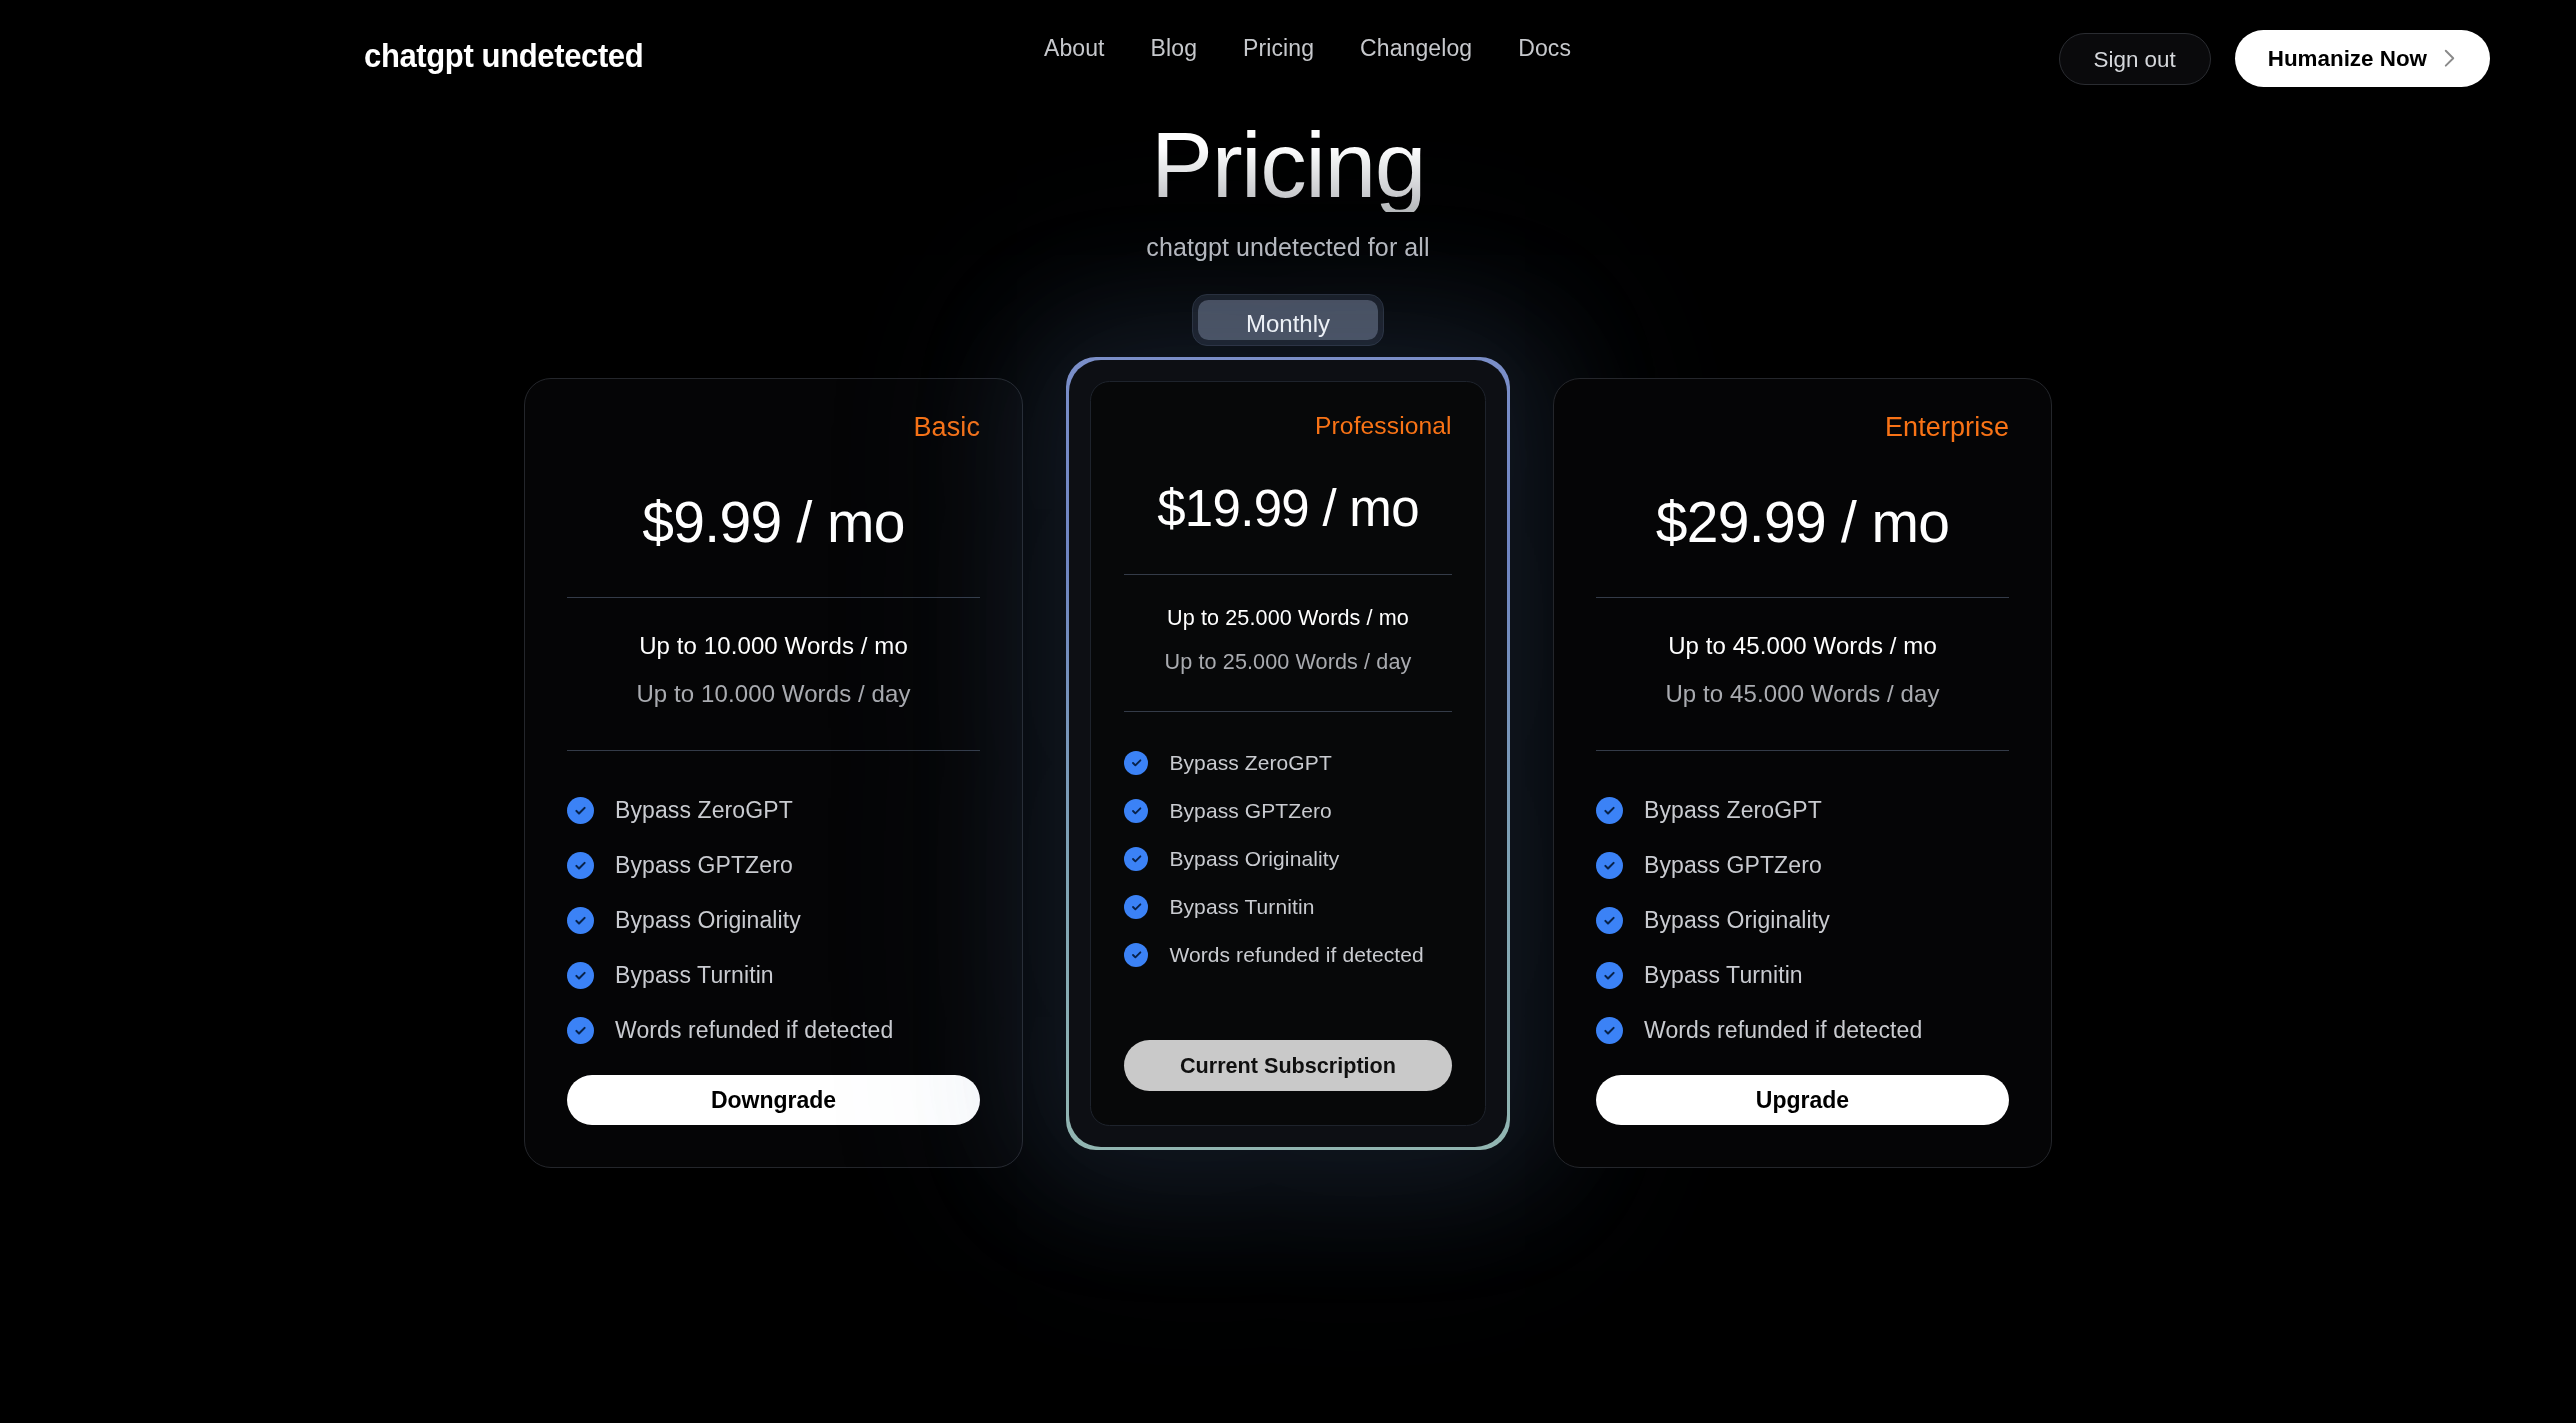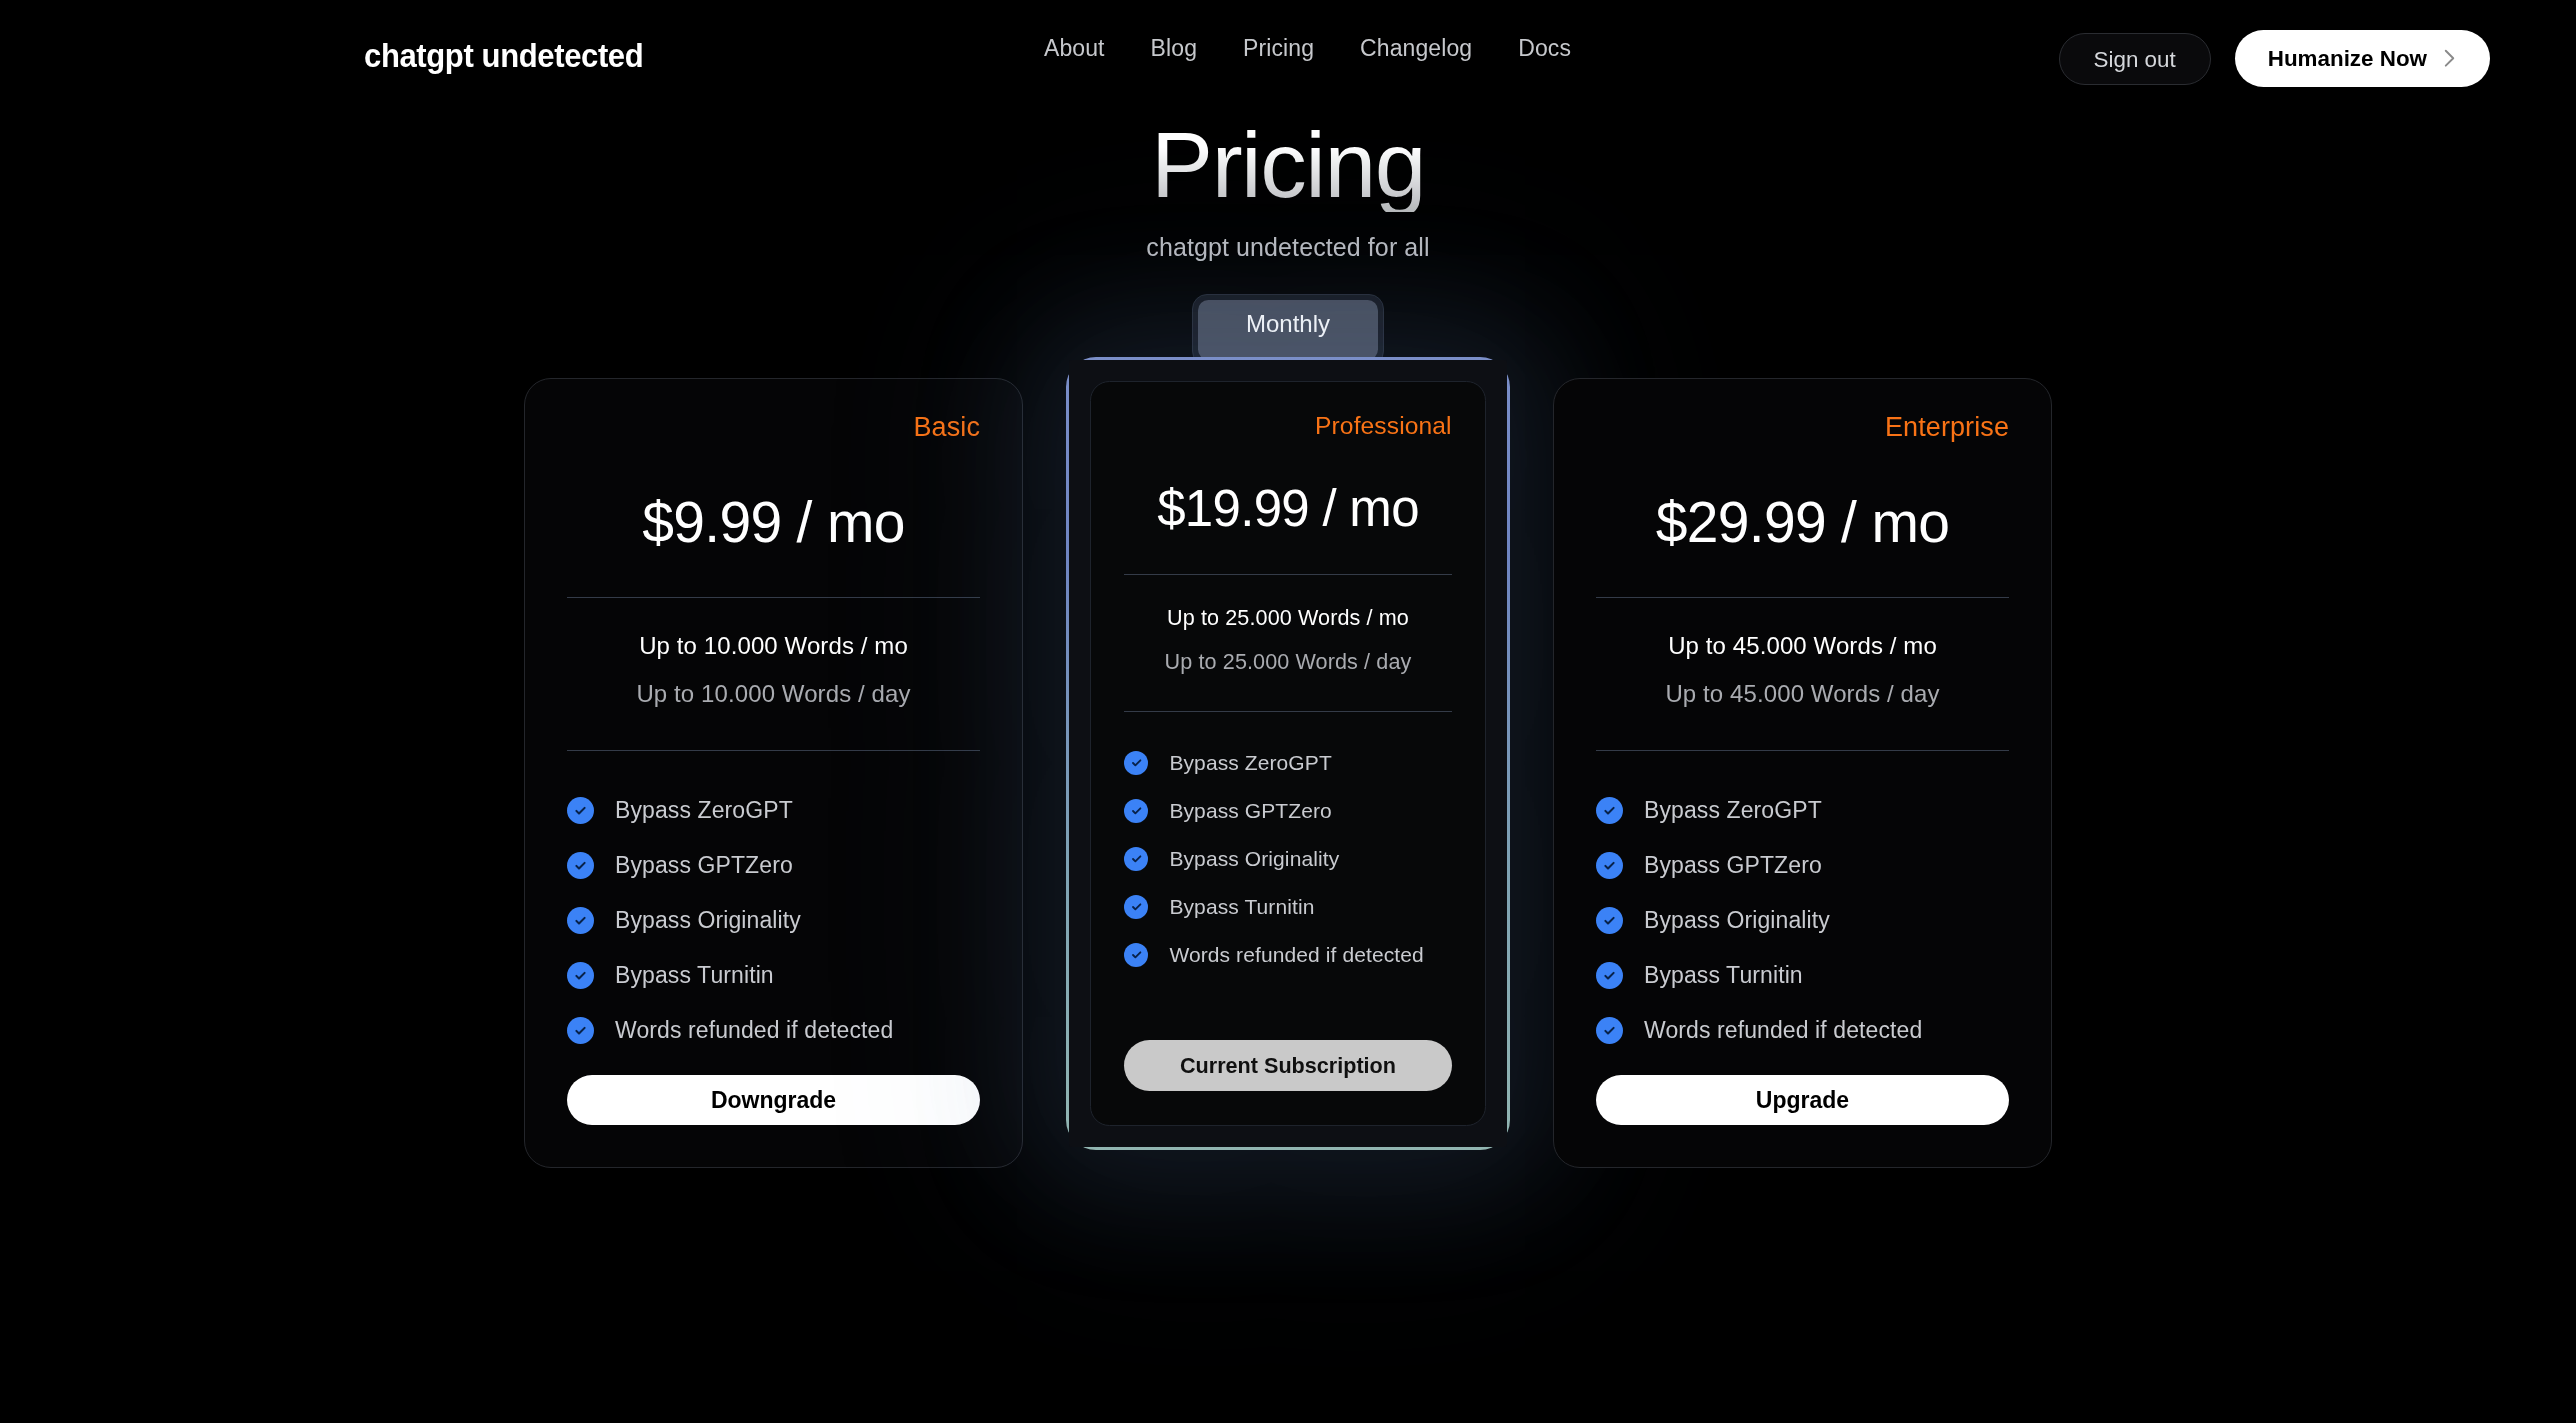--- a/index.html
+++ b/index.html
@@ -73,21 +73,21 @@
     position:absolute; top:294px; left:0; width:2576px;
     display:flex; justify-content:center;
   }
   .toggle-outer {
     background:#15181f; border:1.1px solid #252a35;
     border-radius:15px; padding:5.2px;
   }
   .toggle-pill {
     background:#474d5b; color:#ffffff;
     border-radius:10.4px; font-size:24px; font-weight:500;
-    padding:0 48px; height:60px; line-height:48px;
+    padding:0 48px; height:40px; line-height:48px;
     cursor:pointer; white-space:nowrap;
   }
 
   
   .cards {
     position:absolute; top:373px; left:0; width:2576px;
     display:flex; justify-content:center; align-items:flex-start;
     gap:0px;
   }
   .card {
@@ -145,21 +145,21 @@
     width:444px;
     border-radius:30px;
     padding:3.4px;
     background:linear-gradient(180deg,#7b8fc9 0%, #6f85c2 25%, #7fa3b4 65%, #92b6b2 100%);
     box-shadow:0 0 119px 45px rgba(110,140,190,0.13),
                0 0 194px 89px rgba(90,130,170,0.07);
     margin-top:-16.4px;
   }
   .featured-inner-bg {
     background:#0d0f14;
-    border-radius:3px;
+    border-radius:32px;
     padding:21px;
     height:100%;
   }
   .card.featured {
     width:100%;
     background:#070809;
     border:1.1px solid #1e232c;
     border-radius:19.4px;
     padding:30px 33px 34px 33px;
     min-height:745px;

